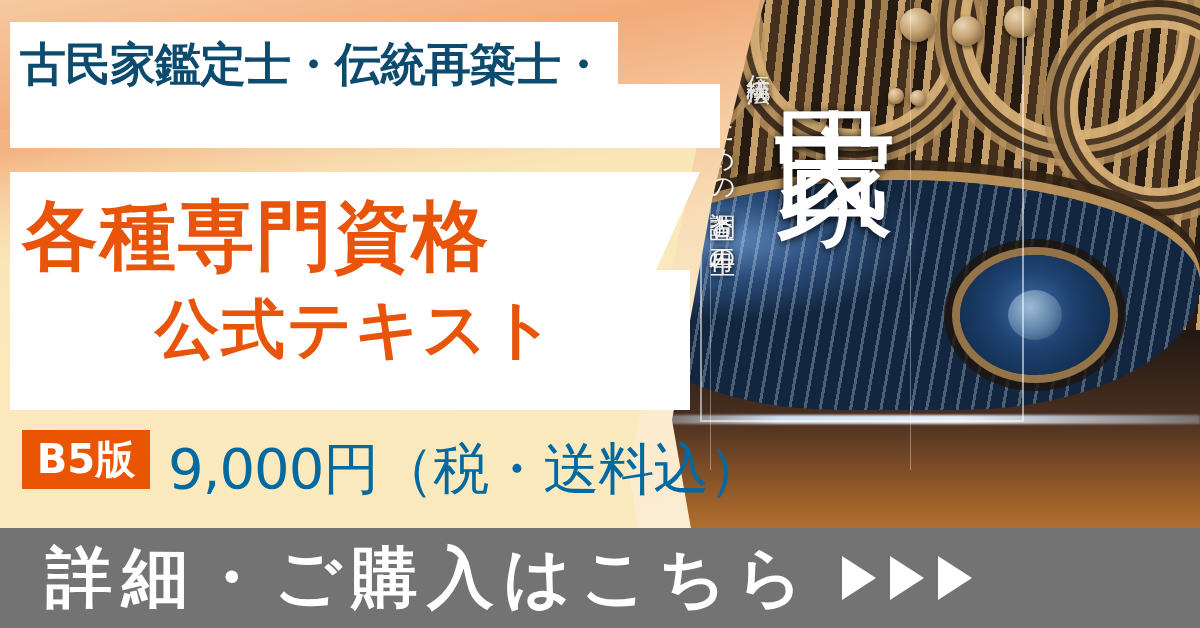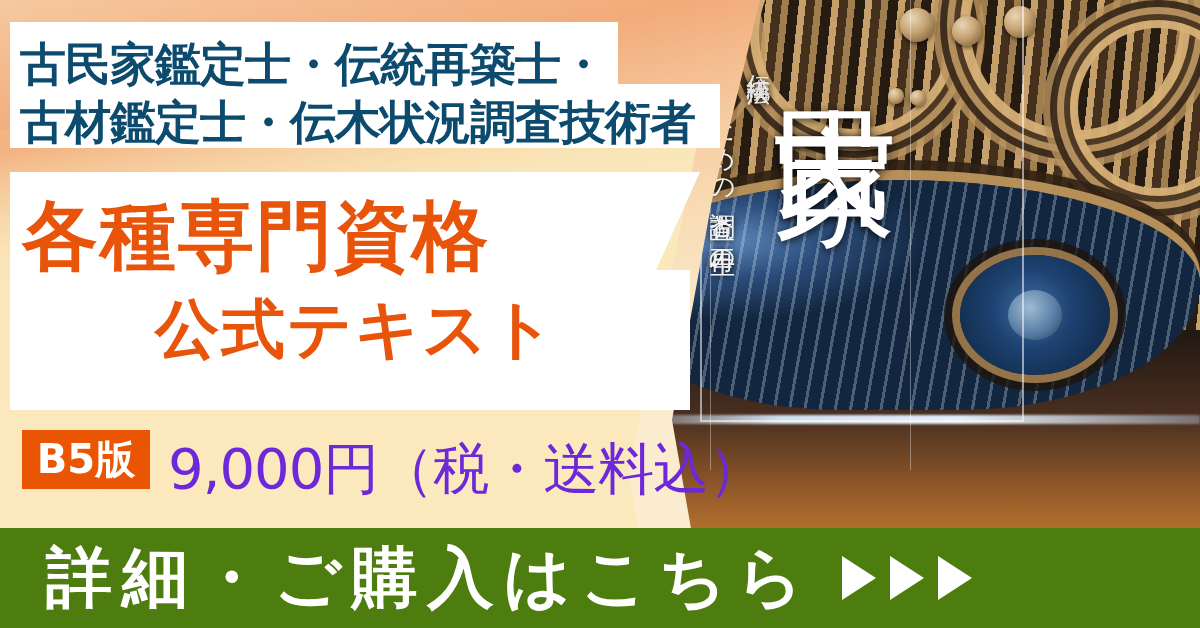--- a/index.html
+++ b/index.html
@@ -154,29 +154,29 @@
   .head2{left:155px;top:286px;font-size:64px;}
 
   
   .badge{
     position:absolute;left:22px;top:430px;width:128px;height:59px;
     background:#ea5504;color:#ffffff;font-weight:700;font-size:40px;
     display:flex;align-items:center;justify-content:center;
     font-family:"DejaVu Sans","Liberation Sans",sans-serif;letter-spacing:0px;
   }
   .price{
-    position:absolute;left:168px;top:432px;color:#6d28d9;
+    position:absolute;left:168px;top:432px;color:#0369a1;
     font-size:56px;font-weight:400;white-space:nowrap;letter-spacing:-1px;
     font-family:"DejaVu Sans","Liberation Sans",sans-serif;
   }
 
   
   .cta{
     position:absolute;left:0;top:528px;width:1200px;height:100px;
-    background:#4d7c0f;display:flex;align-items:center;
+    background:#737373;display:flex;align-items:center;
   }
   .cta-text{
     color:#ffffff;font-weight:700;font-size:66px;letter-spacing:10px;
     margin-left:46px;white-space:nowrap;
     font-family:"DejaVu Sans","Liberation Sans",sans-serif;
   }
   .arrows{margin-left:28px;display:flex;gap:14px;align-items:center;}
   .arrow{
     width:0;height:0;border-left:34px solid #ffffff;
     border-top:22px solid transparent;border-bottom:22px solid transparent;
@@ -210,21 +210,20 @@
 
   <div class="book-sub2">伝統構法</div>
   <div class="book-sub">古民家活用のための調査と再生の</div>
   <div class="book-title">古民家</div>
 
   <div class="warm"></div>
   <div class="cream"></div>
 
   <div class="panel panel-top"></div>
   <div class="line1">古民家鑑定士・伝統再築士・</div>
-  <div class="line2">古材鑑定士・伝木状況調査技術者</div>
 
   <div class="panel panel-head"></div>
   <div class="head1">各種専門資格</div>
   <div class="head2">公式テキスト</div>
 
   <div class="badge">B5版</div>
   <div class="price">9,000円（税・送料込）</div>
 
   <div class="cta">
     <div class="cta-text">詳細・ご購入はこちら</div>

